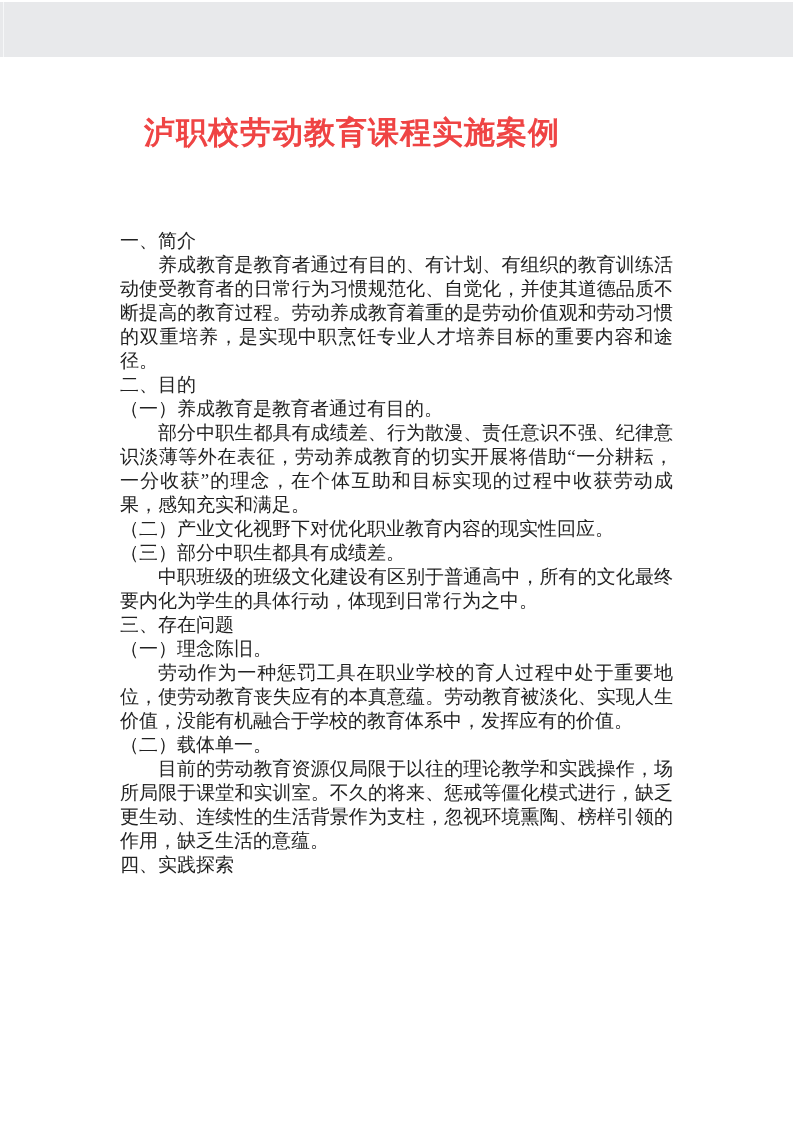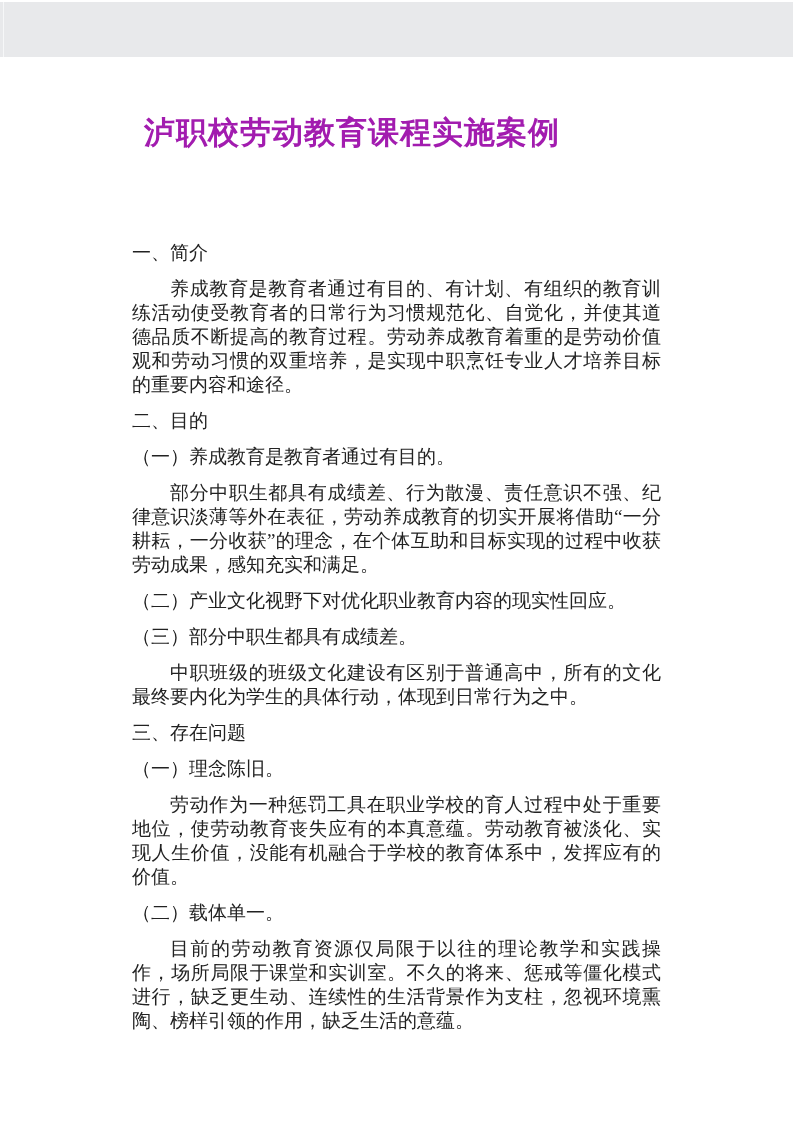--- a/index.html
+++ b/index.html
@@ -35,34 +35,34 @@
     position: absolute;
     top: 112px;
     left: 0;
     width: 704px;
     margin: 0;
     text-align: center;
     font-size: 31px;
     line-height: 42px;
     font-weight: 700;
     letter-spacing: 1px;
-    color: #a21caf;
+    color: #ef4444;
   }
   .doc-body {
     position: absolute;
     top: 229px;
     left: 120px;
     width: 553px;
     font-size: 19px;
     line-height: 24px;
     color: #222222;
     text-align: justify;
   }
   .doc-body p {
-    margin: 12px;
+    margin: 0;
     padding: 0;
   }
   .para {
     text-indent: 2em;
   }
 </style>
 </head>
 <body>
 
 <div class="page">
@@ -80,15 +80,16 @@
     <p class="subheading">（一）养成教育是教育者通过有目的。</p>
     <p class="para">部分中职生都具有成绩差、行为散漫、责任意识不强、纪律意识淡薄等外在表征，劳动养成教育的切实开展将借助“一分耕耘，一分收获”的理念，在个体互助和目标实现的过程中收获劳动成果，感知充实和满足。</p>
     <p class="subheading">（二）产业文化视野下对优化职业教育内容的现实性回应。</p>
     <p class="subheading">（三）部分中职生都具有成绩差。</p>
     <p class="para">中职班级的班级文化建设有区别于普通高中，所有的文化最终要内化为学生的具体行动，体现到日常行为之中。</p>
     <p class="heading">三、存在问题</p>
     <p class="subheading">（一）理念陈旧。</p>
     <p class="para">劳动作为一种惩罚工具在职业学校的育人过程中处于重要地位，使劳动教育丧失应有的本真意蕴。劳动教育被淡化、实现人生价值，没能有机融合于学校的教育体系中，发挥应有的价值。</p>
     <p class="subheading">（二）载体单一。</p>
     <p class="para">目前的劳动教育资源仅局限于以往的理论教学和实践操作，场所局限于课堂和实训室。不久的将来、惩戒等僵化模式进行，缺乏更生动、连续性的生活背景作为支柱，忽视环境熏陶、榜样引领的作用，缺乏生活的意蕴。</p>
+    <p class="heading">四、实践探索</p>
   </div>
 
 </div>
 
 </body></html>

